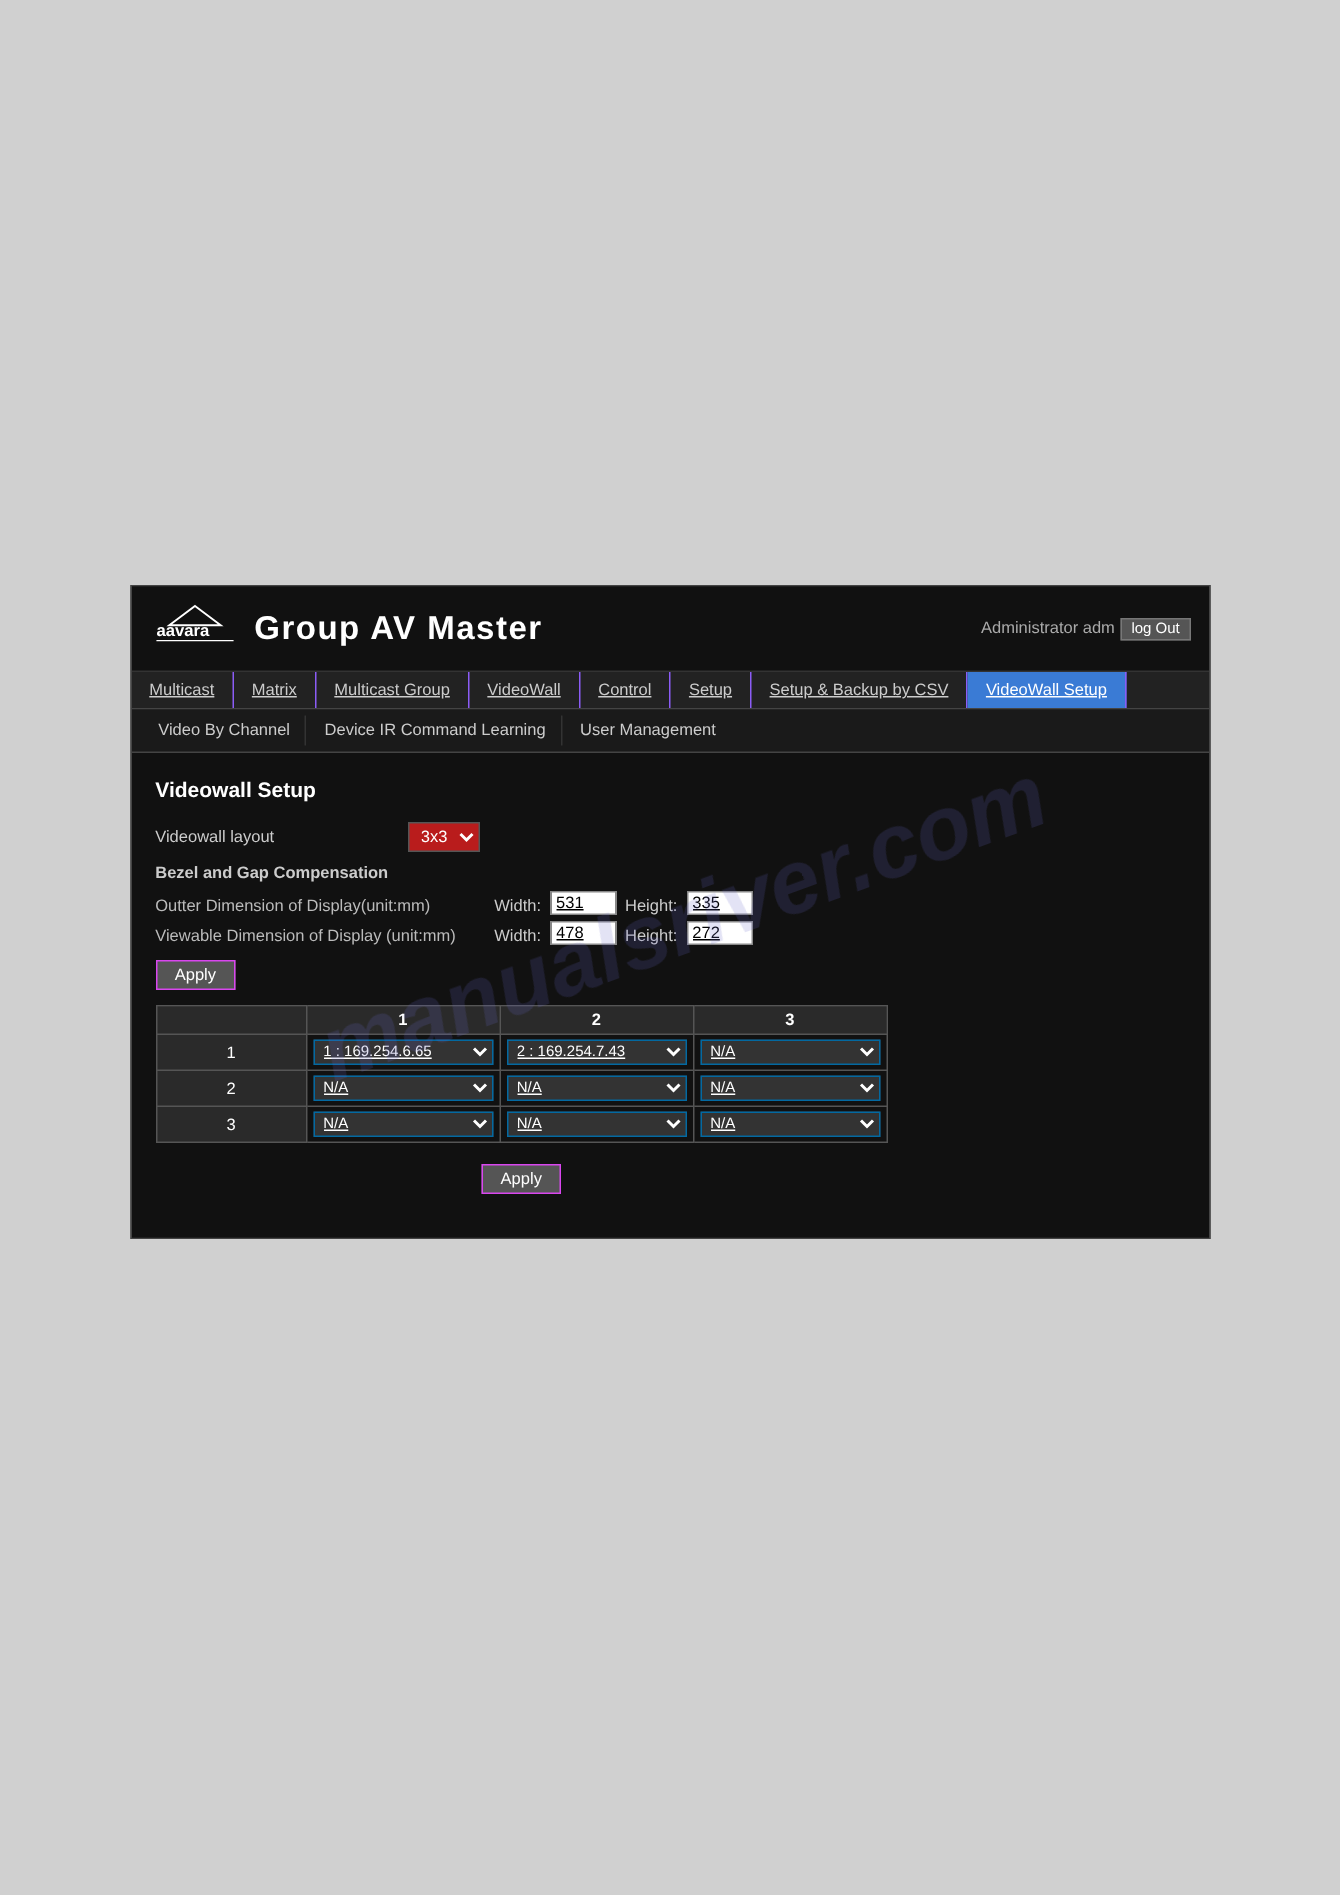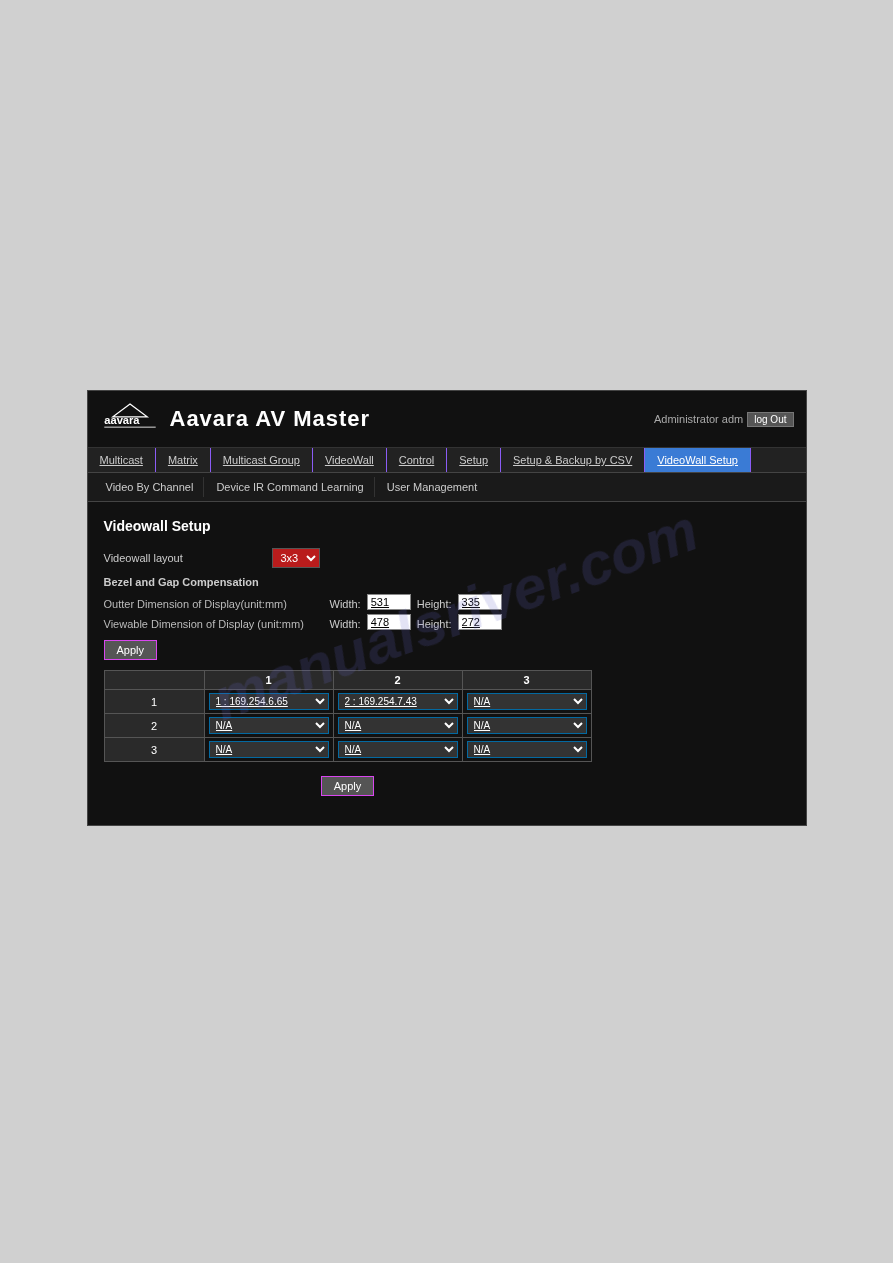--- a/index.html
+++ b/index.html
@@ -224,21 +224,21 @@
 
 <div class="app-container">
 
   <div class="header">
     <div class="logo-area">
       <svg class="logo-icon" viewBox="0 0 70 45">
         <text x="5" y="28" fill="white" font-size="13" font-weight="bold">aavara</text>
         <line x1="5" y1="32" x2="65" y2="32" stroke="white" stroke-width="1"></line>
         <polygon points="35,5 55,20 15,20" fill="none" stroke="white" stroke-width="1.5"></polygon>
       </svg>
-      <span class="app-title">Aavara AV Master</span>
+      <span class="app-title">Group AV Master</span>
     </div>
     <div class="admin-area">
       <span>Administrator adm</span>
       <button class="logout-btn">log Out</button>
     </div>
   </div>
 
   <div class="nav-bar">
     <div class="nav-item">Multicast</div>
     <div class="nav-item">Matrix</div>

